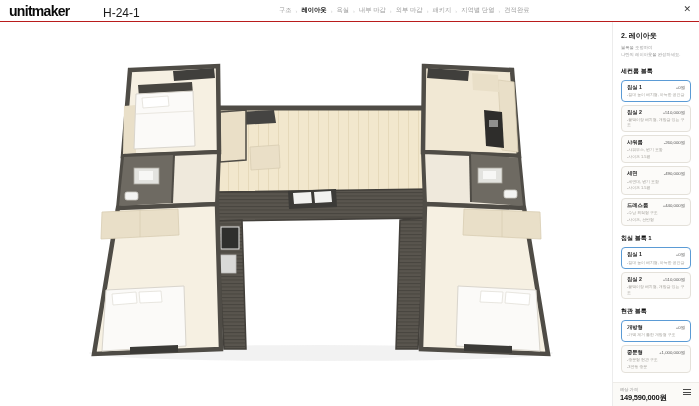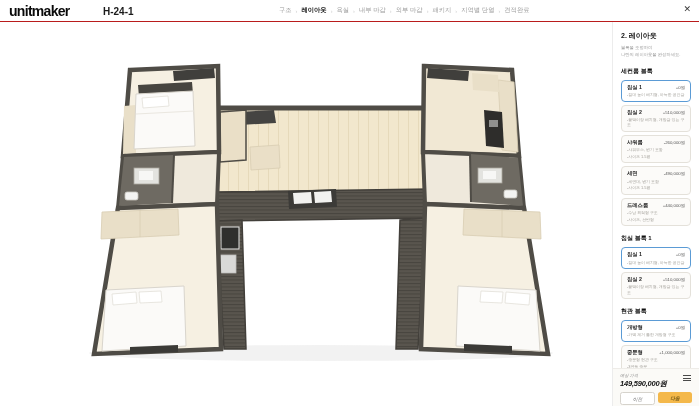--- a/index.html
+++ b/index.html
@@ -6,21 +6,21 @@
   body{
     width:699px;height:406px;position:relative;overflow:hidden;
     background:#ffffff;font-family:"Liberation Sans",sans-serif;
     -webkit-font-smoothing:antialiased;
   }
   
   .topbar{position:absolute;top:0;left:0;right:0;height:21px;background:#fff;
     border-bottom:1px solid #b91c1c;z-index:20;}
   .logo{position:absolute;left:9px;top:3px;font-size:14px;font-weight:bold;
     letter-spacing:-0.7px;color:#0a0a0a;}
-  .model{position:absolute;left:103px;top:6px;font-size:10px;font-weight:bold;color:#1a1a1a;text-align:center;}
+  .model{position:absolute;left:103px;top:6px;font-size:12px;font-weight:normal;color:#1a1a1a;text-align:center;}
   .nav{position:absolute;left:276px;top:0;height:21px;display:flex;align-items:center;}
   .nav-item{font-size:6.3px;color:#9a9a9a;padding:0 3px;white-space:nowrap;cursor:pointer;}
   .nav-item.active{color:#111;font-weight:bold;}
   .nav-sep{font-size:5.5px;color:#cfcfcf;padding:0 1px;}
   .close-btn{position:absolute;right:8px;top:5px;font-size:9px;line-height:9px;color:#3a3a3a;cursor:pointer;}
   
   .canvas{position:absolute;top:21px;left:0;width:612px;bottom:0;background:#fff;overflow:hidden;}
   .floorplan{position:absolute;left:78px;top:31px;}
   
   .sidebar{position:absolute;top:21px;left:612px;width:87px;bottom:0;background:#fff;
@@ -30,23 +30,23 @@
   .step-desc{font-size:4.3px;color:#9a9a9a;line-height:1.6;}
   .section-title{font-size:6px;font-weight:bold;color:#111;margin:8px 0 4px 0;}
   .card{border:1px solid #e4e1da;border-radius:4px;background:#fcfbf9;
     padding:3px 5px;margin-bottom:3px;cursor:pointer;box-sizing:border-box;}
   .card.selected{border:1.3px solid #5b9bd5;background:#ffffff;}
   .card-top{display:flex;justify-content:space-between;align-items:baseline;}
   .card-name{font-size:5.3px;font-weight:bold;color:#222;white-space:nowrap;}
   .card-price{font-size:4.3px;color:#555;white-space:nowrap;}
   .card-desc{font-size:3.9px;color:#a3a09a;margin-top:1.5px;line-height:1.35;}
   
-  .footer{position:absolute;left:612px;right:0;bottom:0;height:38px;background:#fbfaf7;
+  .footer{position:absolute;left:612px;right:0;bottom:0;height:24px;background:#fbfaf7;
     border-left:1px solid #ececec;border-top:1px solid #eeece8;z-index:10;
-    box-sizing:border-box;padding:4px 7px 0 7px;font-style:italic;}
+    box-sizing:border-box;padding:4px 7px 0 7px;}
   .price-label{font-size:4.2px;color:#8a8a8a;}
   .price-value{font-size:7.5px;font-weight:bold;color:#111;margin-top:1px;letter-spacing:-0.2px;}
   .menu-icon{position:absolute;right:8px;top:6px;width:8px;cursor:pointer;}
   .menu-icon i{display:block;height:1px;background:#4a4a4a;margin-bottom:1.6px;}
   .btn-row{display:flex;gap:3px;margin-top:3px;}
   .btn-prev{flex:0 0 33px;height:11px;border:1px solid #d6d3cc;border-radius:2.5px;background:#fff;
     font-size:4.8px;color:#666;display:flex;align-items:center;justify-content:center;cursor:pointer;}
   .btn-next{flex:1;height:11px;border:none;border-radius:2.5px;background:#f4b84a;
     font-size:4.8px;font-weight:bold;color:#6b5417;display:flex;align-items:center;justify-content:center;cursor:pointer;}
 </style>

